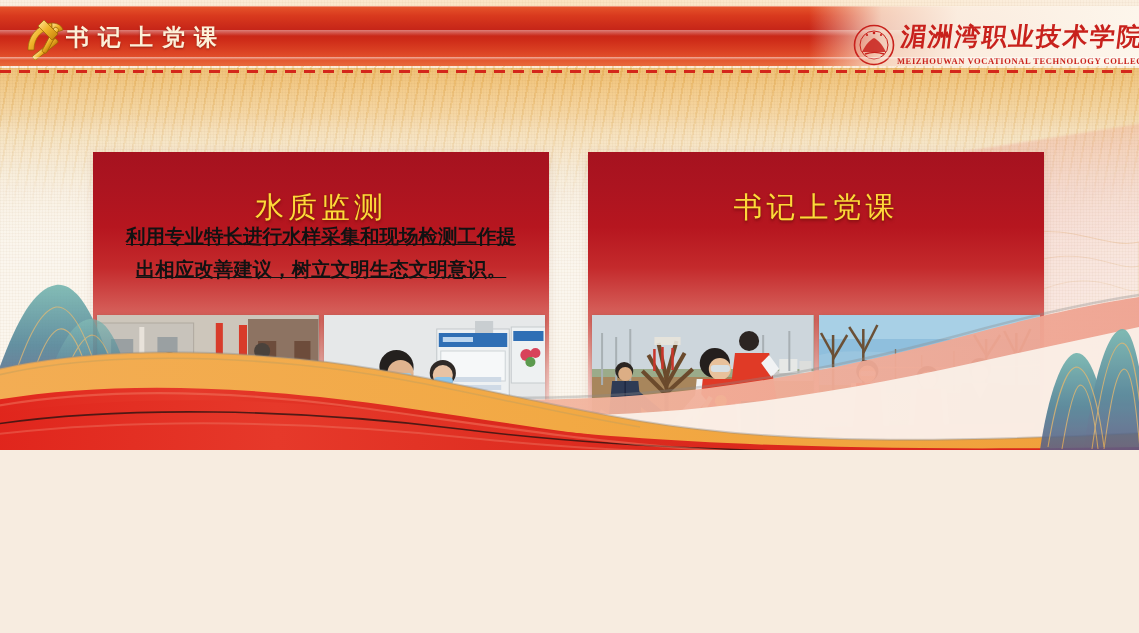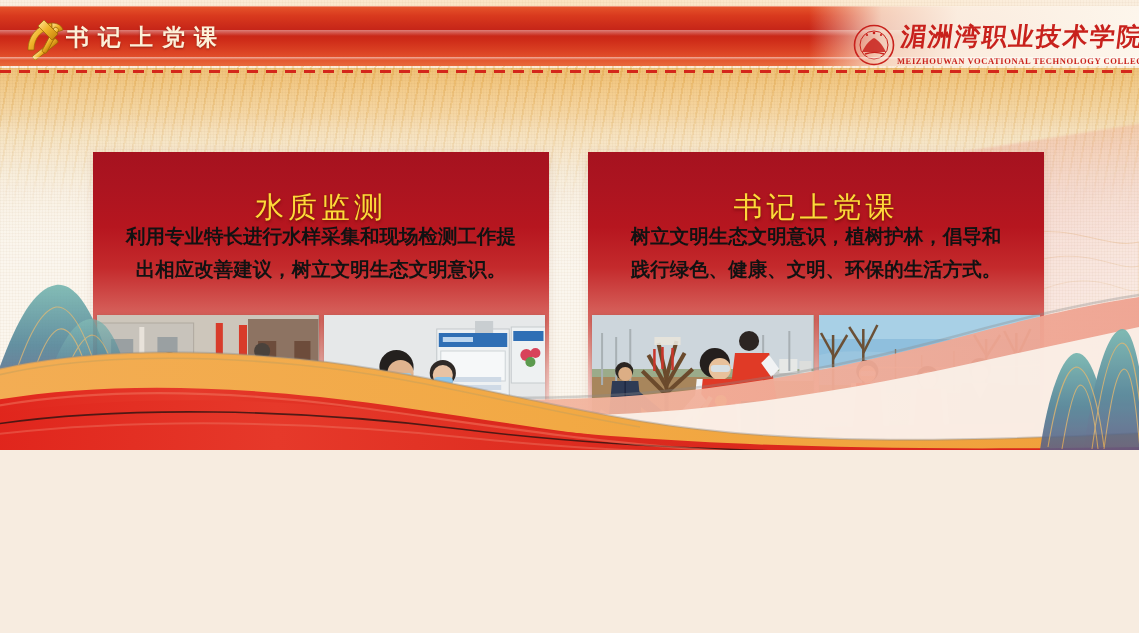--- a/index.html
+++ b/index.html
@@ -75,21 +75,21 @@
       #d96a63 50%, #ecb0a9 64%, #f6d9d4 76%, #f9e9e4 86%, rgba(250,240,233,.55) 96%, rgba(250,240,233,0) 100%);
     box-shadow:0 2px 10px rgba(120,40,20,.10);}
   .card.left{left:93px;}
   .card.right{left:588px;}
 
   .card-title{position:absolute;left:0;right:0;top:16px;text-align:center;
     font-size:29px;font-weight:400;letter-spacing:4px;color:#ffd83a;
     text-shadow:0 2px 3px rgba(90,10,6,.55), 0 0 1px #7c3a00;margin-top:20px;}
 
   .card-body{position:absolute;left:12px;right:12px;top:68px;
-    font-size:19.5px;font-weight:700;line-height:33px;color:#121212;text-align:center;}
+    font-size:19.5px;font-weight:700;line-height:33px;color:#121212;text-align:center;text-decoration:underline;}
   .card-body .ln{display:block;white-space:nowrap;}
 
   .photos{position:absolute;left:4px;top:163px;width:448px;height:172px;display:flex;gap:5px;}
   .photo{position:relative;flex:1 1 0;overflow:hidden;background:#8a8f93;
     box-shadow:0 1px 4px rgba(60,20,10,.25);}
   .photo svg{display:block;width:100%;height:100%;}
 
   
   .bottomdeco{position:absolute;left:0;bottom:0;width:1139px;height:175px;}
   .bottomdeco svg{display:block;width:1139px;height:175px;}
@@ -308,24 +308,20 @@
           <rect x="20" y="146" width="28" height="6" rx="2" fill="#a8241d"></rect>
           <rect x="4" y="140" width="22" height="10" fill="#e8e063"></rect>
         </svg>
       </div>
 
     </div>
   </div>
 
   <div class="card right">
     <div class="card-title">书记上党课</div>
-    <div class="card-body">
-      <span class="ln">树立文明生态文明意识，植树护林，倡导和</span>
-      <span class="ln">践行绿色、健康、文明、环保的生活方式。</span>
-    </div>
     <div class="photos">
 
       <div class="photo">
         <svg viewBox="0 0 220 172" preserveAspectRatio="none">
           <rect width="220" height="172" fill="#b99a6f"></rect>
           <rect width="220" height="62" fill="#cdd6dc"></rect>
           <rect x="0" y="54" width="220" height="12" fill="#9bab8a"></rect>
           <rect x="0" y="62" width="220" height="110" fill="#a8865c"></rect>
           <path d="M0,104 C50,96 110,100 160,92 C190,88 210,92 220,90 L220,172 L0,172 Z" fill="#9c7a52"></path>
           <path d="M0,130 C60,120 120,128 180,118 C200,115 212,118 220,116 L220,172 L0,172 Z" fill="#8e6e49"></path>

